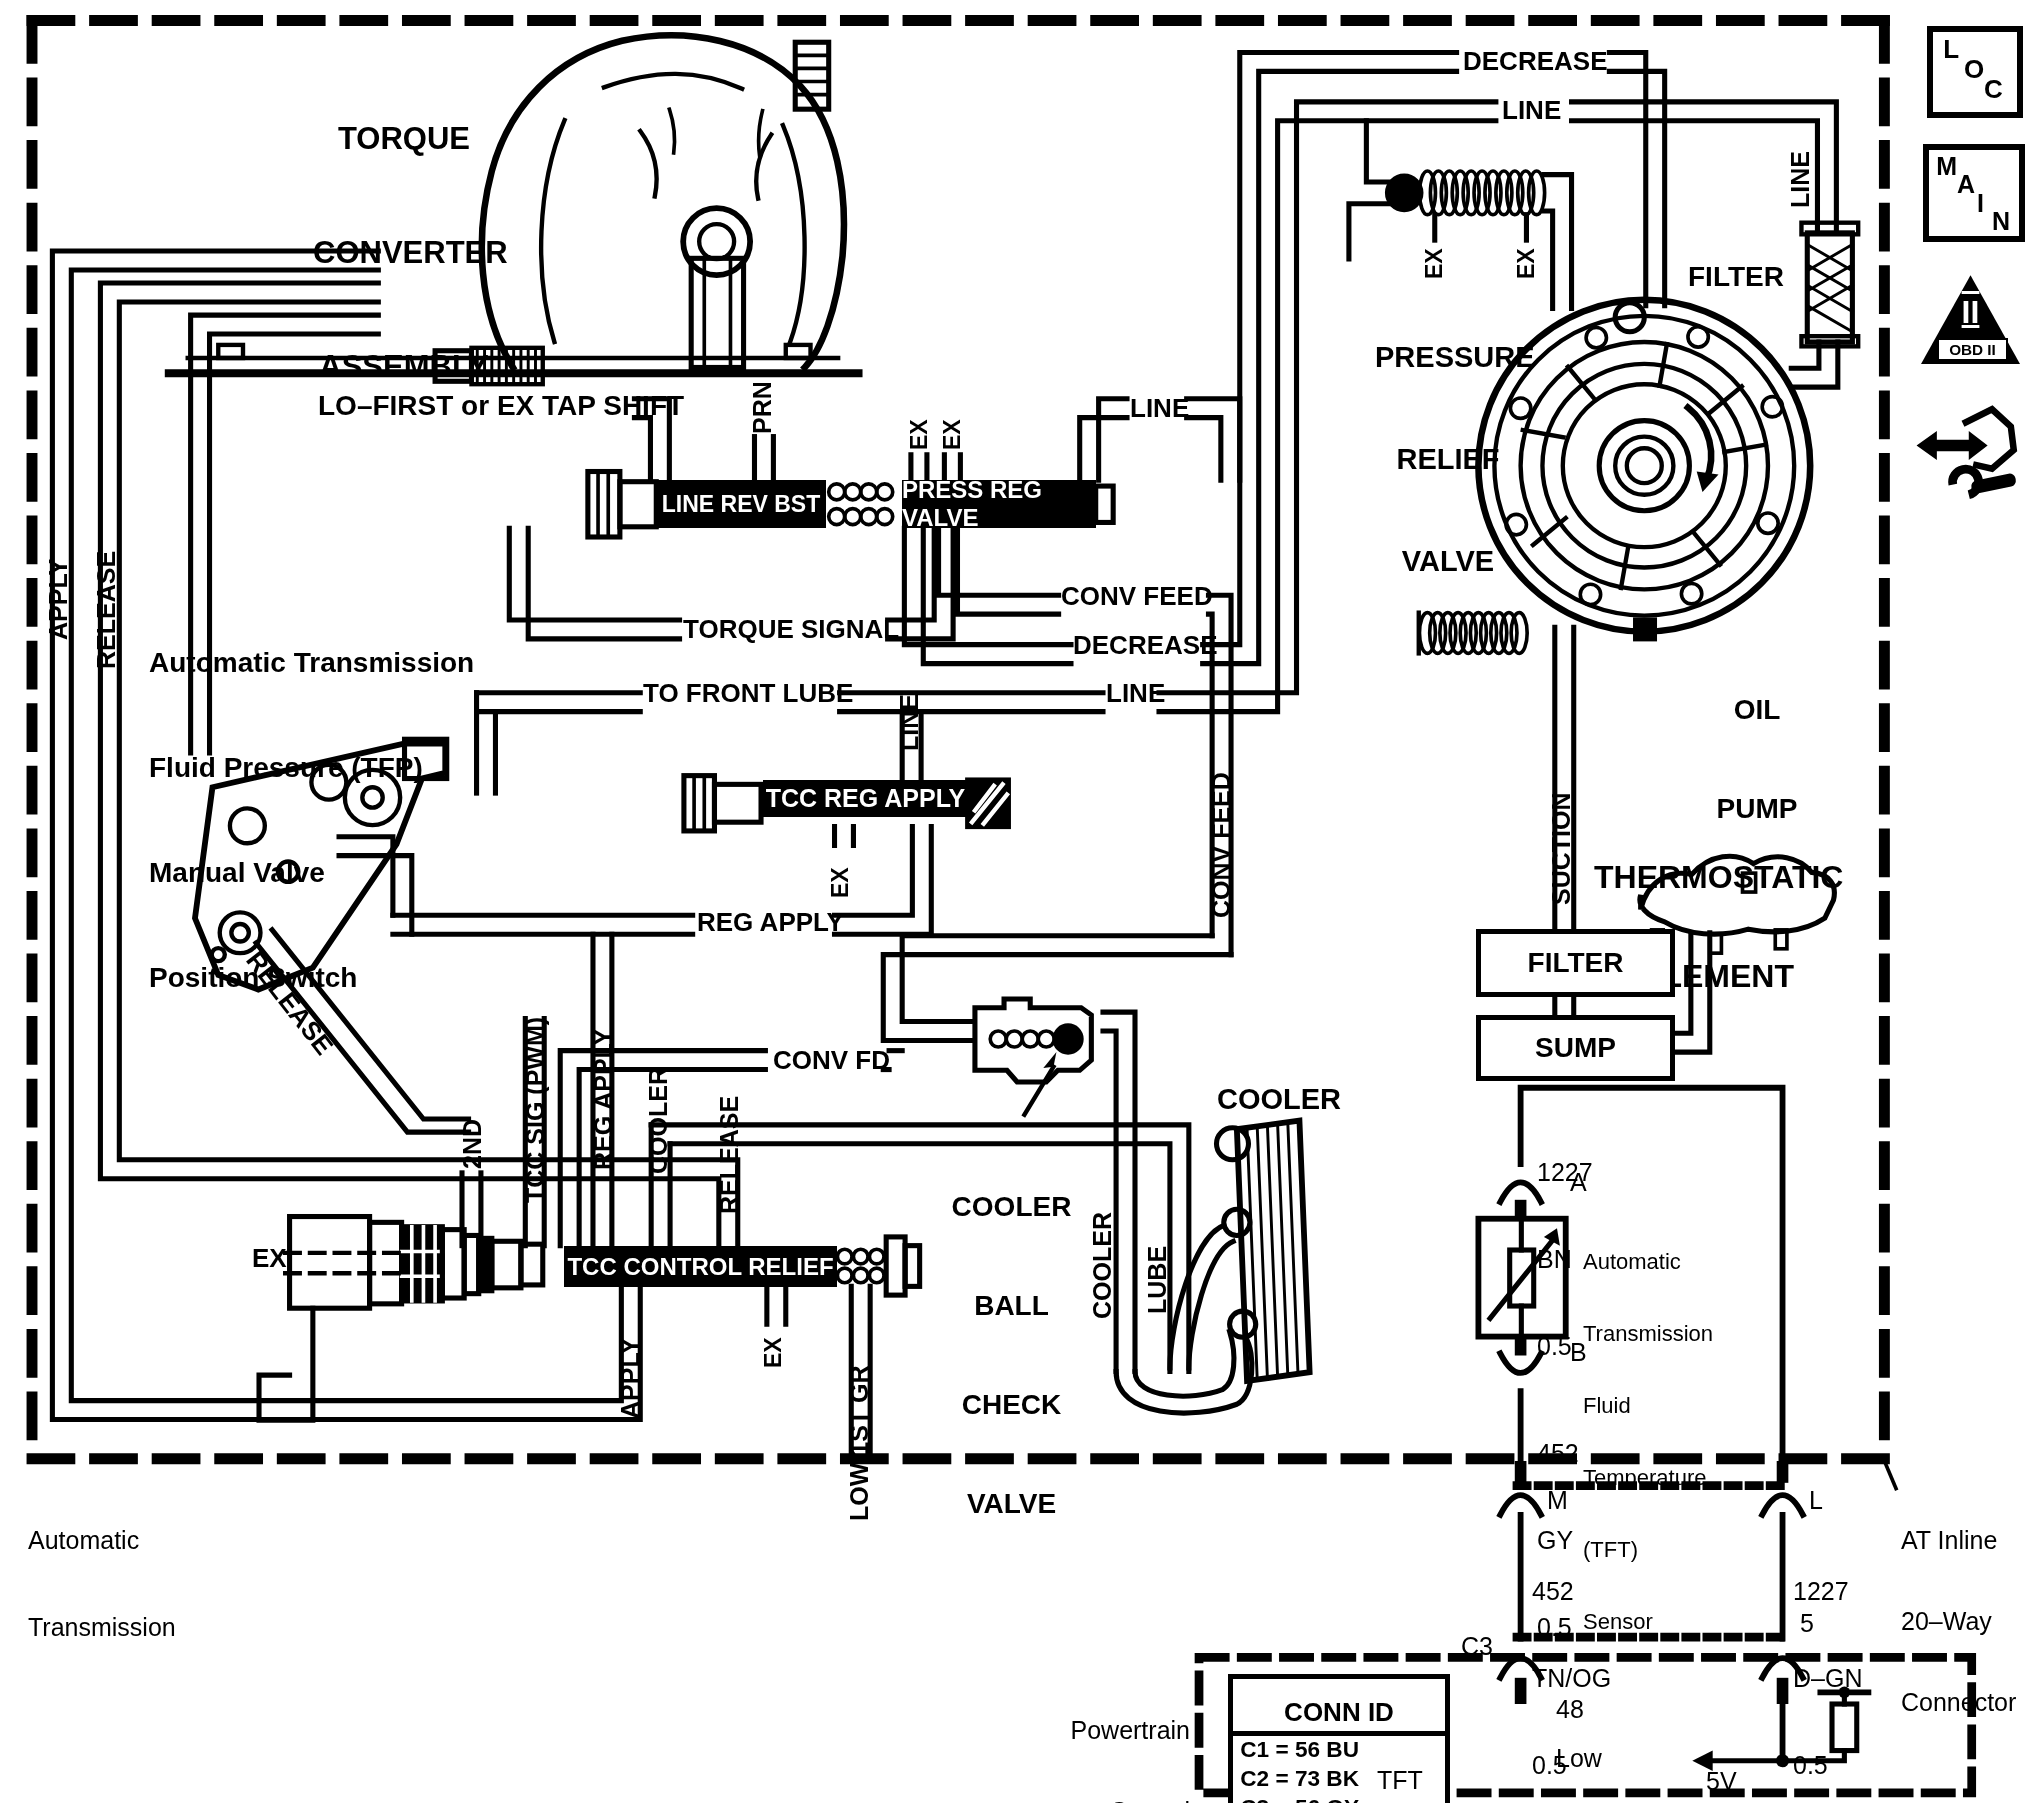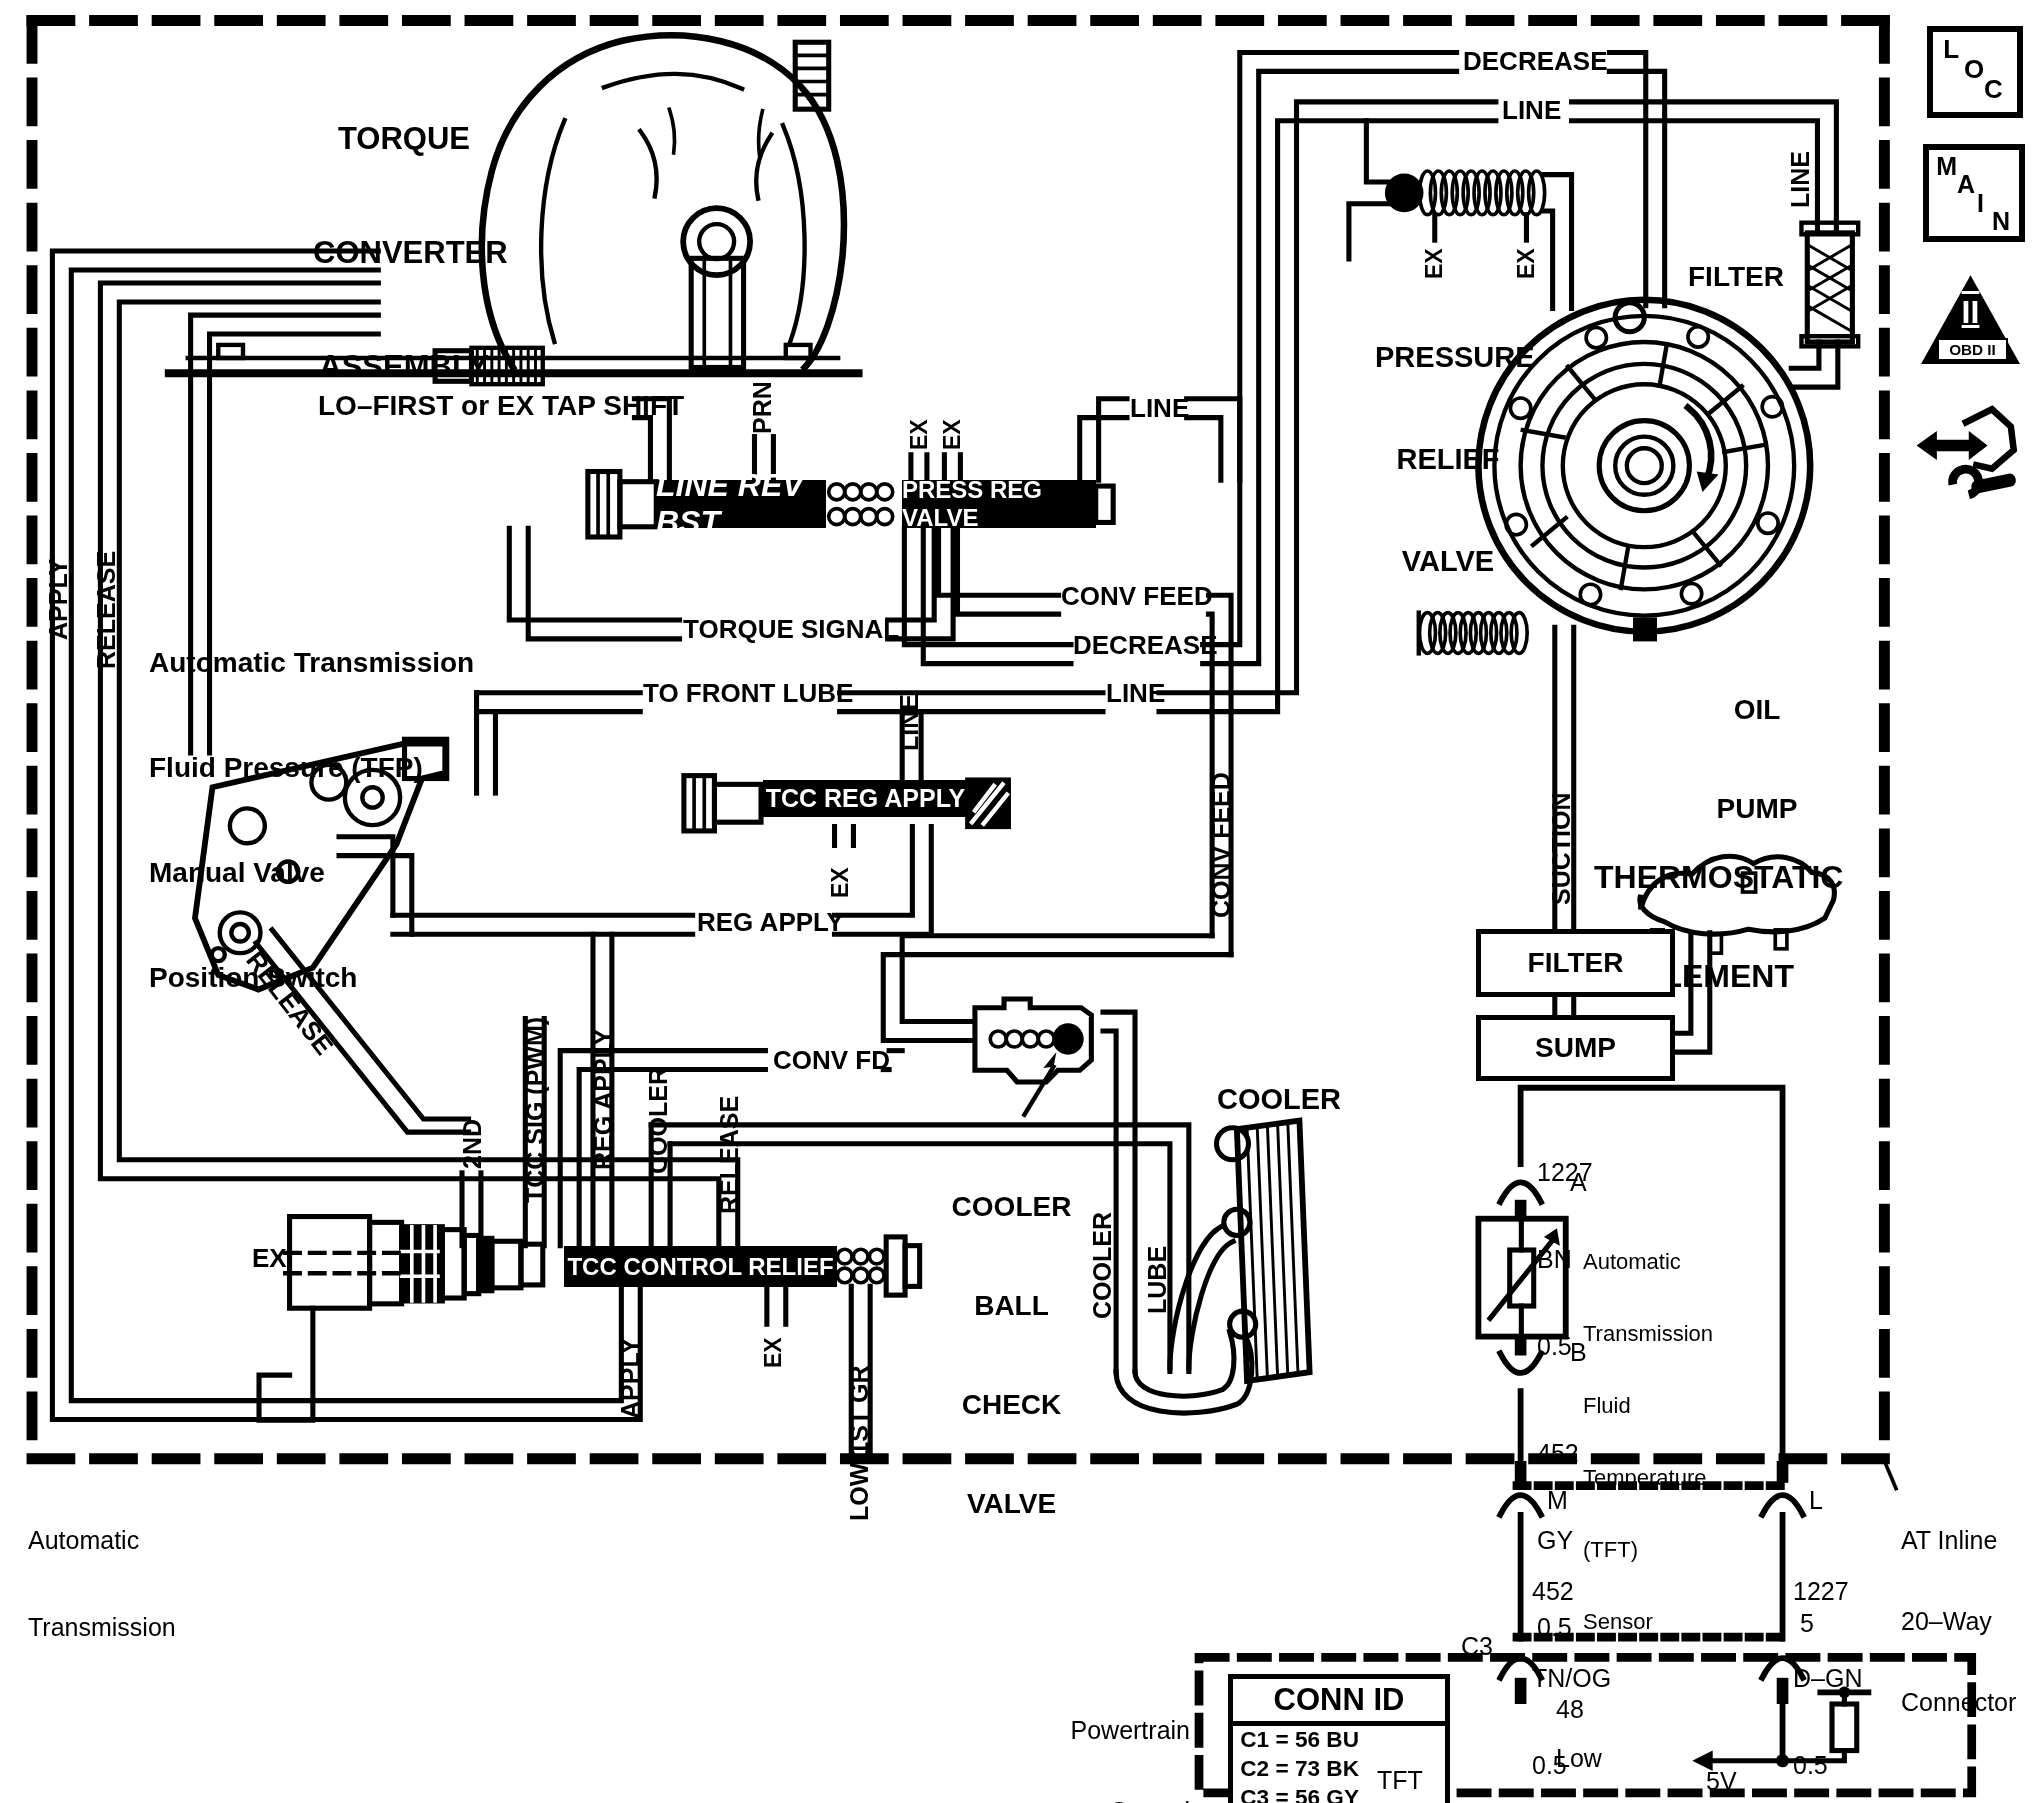--- a/index.html
+++ b/index.html
@@ -368,21 +368,21 @@
 
 <div class="lbl c" style="left:313px;top:44px;width:182px;font-size:31px;line-height:38px;">
   <div>TORQUE</div>
   <div>CONVERTER</div>
   <div>ASSEMBLY</div>
 </div>
 
 <div class="lbl" style="left:318px;top:391px;font-size:28px;">LO–FIRST or EX TAP SHIFT</div>
 <div class="lbl v" style="left:749px;top:434px;font-size:25px;">PRN</div>
 
-<div class="bar" style="left:656px;top:480px;width:170px;height:48px;font-size:32px;font-style:italic;">
+<div class="bar" style="left:656px;top:480px;width:170px;height:48px;font-size:23px;">
       <span>LINE REV BST</span>
     </div>
 <div class="bar" style="left:902px;top:480px;width:194px;height:48px;font-size:24px;">
       <span>PRESS REG VALVE</span>
     </div>
 
 <div class="lbl v" style="left:907px;top:450px;font-size:23px;">EX</div>
 <div class="lbl v" style="left:940px;top:450px;font-size:23px;">EX</div>
 <div class="lbl" style="left:1130px;top:394px;font-size:26px;">LINE</div>
 
@@ -522,21 +522,21 @@
 <div class="lbl rg" style="left:1800px;top:1610px;font-size:25px;">5</div>
 
 <div class="lbl rg r" style="left:1041px;top:1663px;width:149px;font-size:25px;line-height:27px;">
   <div>Powertrain</div>
   <div>Control</div>
   
   
 </div>
 
 <div class="tbl" style="left:1228px;top:1674px;width:212px;">
-  <div class="hd" style="font-size:31px;">CONN ID</div>
+  <div class="hd" style="font-size:26px;margin-top:15px;">CONN ID</div>
   <div class="rw" style="font-size:22.6px;">C1 = 56 BU</div>
   <div class="rw" style="font-size:22.6px;">C2 = 73 BK</div>
   <div class="rw" style="font-size:22.6px;">C3 = 56 GY</div>
 </div>
 
 <div class="lbl rg" style="left:1556px;top:1688px;font-size:25px;line-height:28px;">
   <div>Low</div>
   
 </div>
 <div class="lbl rg" style="left:1377px;top:1710px;font-size:25px;line-height:28px;">

